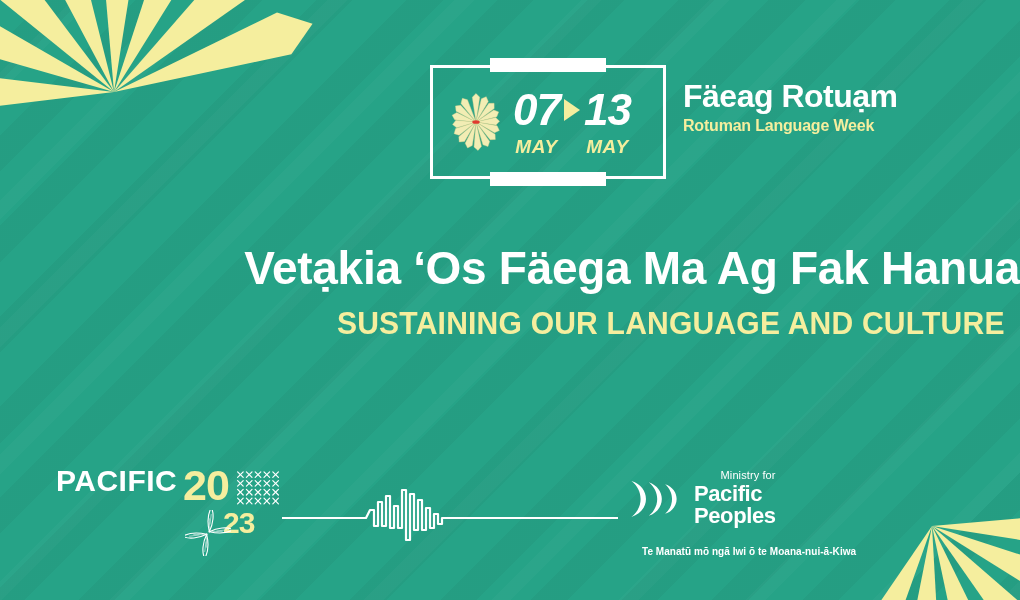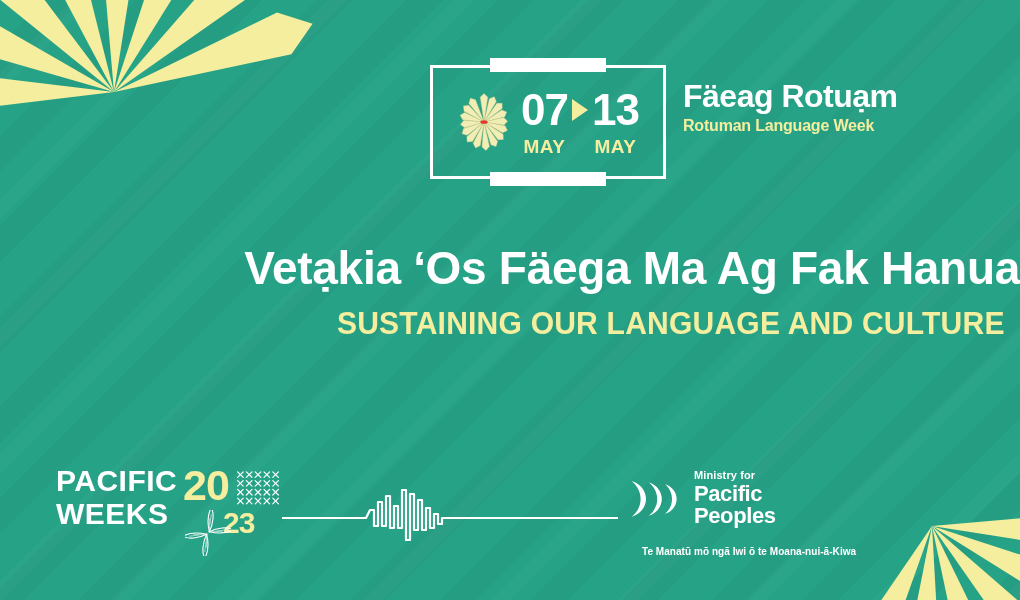--- a/index.html
+++ b/index.html
@@ -58,21 +58,22 @@
   .badge-bar.bot { bottom:0; }
   .badge-frame {
     position:absolute;
     left:0; top:7px;
     width:236px; height:114px;
     border:3px solid #FFFFFF;
   }
   .badge-inner {
     position:absolute; inset:0;
     display:flex; align-items:center;
-    padding-left:20px;
+    padding-left:12px;
+    font-style:italic;
   }
   #flower { width:62px; height:62px; flex:0 0 auto; margin-right:6px; }
   .dates { display:flex; align-items:flex-start; }
   .date-block { text-align:center; line-height:1; }
   .date-num {
     font-size:44px; font-weight:bold; color:#FFFFFF;
     letter-spacing:-1px;
     font-family:"Liberation Sans", sans-serif;
   }
   .date-mon {
@@ -176,22 +177,22 @@
   }
 
   
   #mpp-logo {
     position:absolute; left:628px; top:8px;
     width:180px; height:84px;
   }
   #mpp-mark { position:absolute; left:0; top:6px; width:62px; height:46px; }
   .mpp-text { position:absolute; left:66px; top:0; }
   .mpp-ministry {
-    font-size:11px; font-weight:bold; color:#FFFFFF;
-    line-height:1; letter-spacing:0.1px;
+    font-size:11px; font-weight:normal; color:#FFFFFF;
+    line-height:1; letter-spacing:0.1px;text-align:right;
   }
   .mpp-pacific, .mpp-peoples {
     font-size:22px; font-weight:bold; color:#FFFFFF;
     line-height:1.02; letter-spacing:-0.4px;
   }
   .mpp-pacific { margin-top:2px; }
   .mpp-tagline {
     position:absolute; left:14px; top:76px;
     font-size:10px; font-weight:bold; color:#FFFFFF;
     letter-spacing:0.05px; white-space:nowrap;
@@ -347,21 +348,20 @@
   <div id="theme">
     <div id="theme-main">Vetạkia ʻOs Fäega Ma Ag Fak Hanua</div>
     <div id="theme-sub">SUSTAINING OUR LANGUAGE AND CULTURE</div>
   </div>
 
   <div id="footer">
 
     <div id="plw-logo">
       <div class="plw-words">
         <div class="plw-pacific">PACIFIC</div>
-        <div class="plw-weeks">WEEKS</div>
       </div>
       <div class="plw-20">20</div>
       <div class="plw-23">23</div>
 
       <svg id="tapa-grid" viewBox="0 0 60 52">
         <g stroke="#FFFFFF" stroke-width="1.5" stroke-linecap="round">
           <g transform="translate(2,2)">
               <line x1="0" y1="0" x2="7" y2="7"></line>
               <line x1="7" y1="0" x2="0" y2="7"></line>
             </g>

